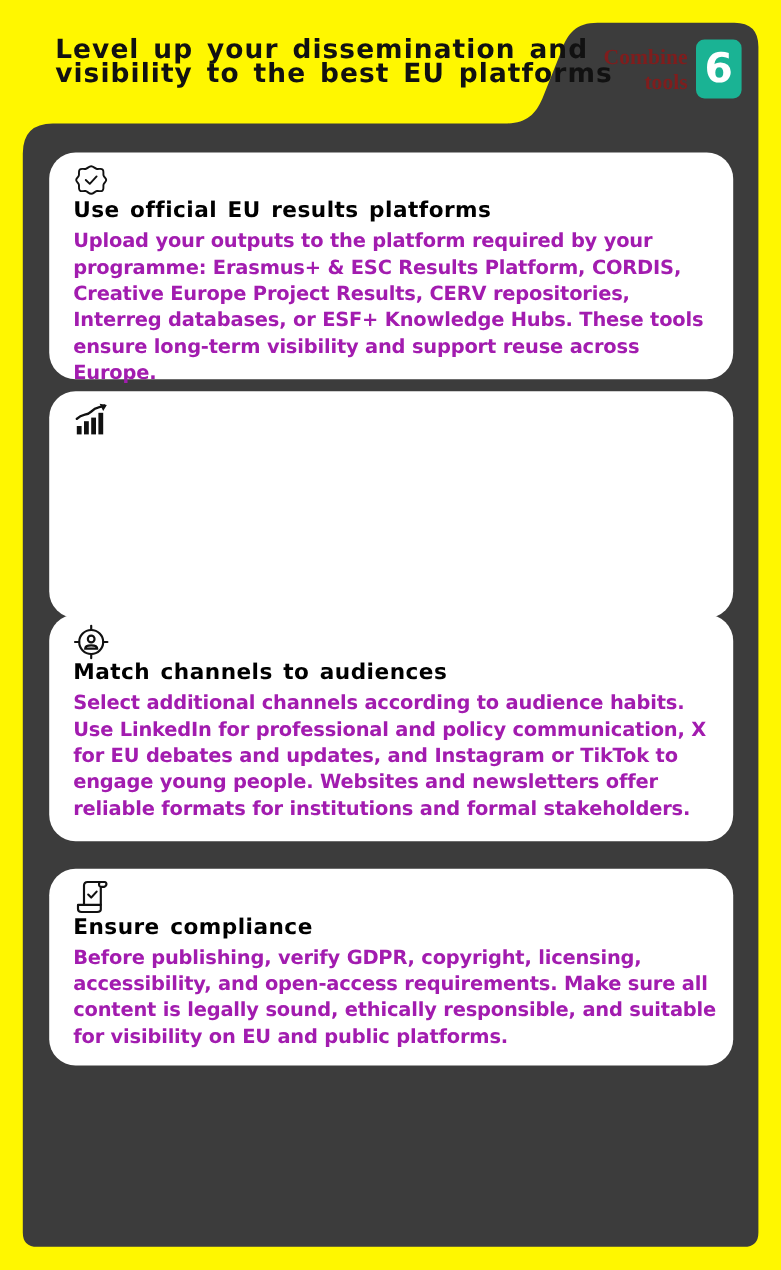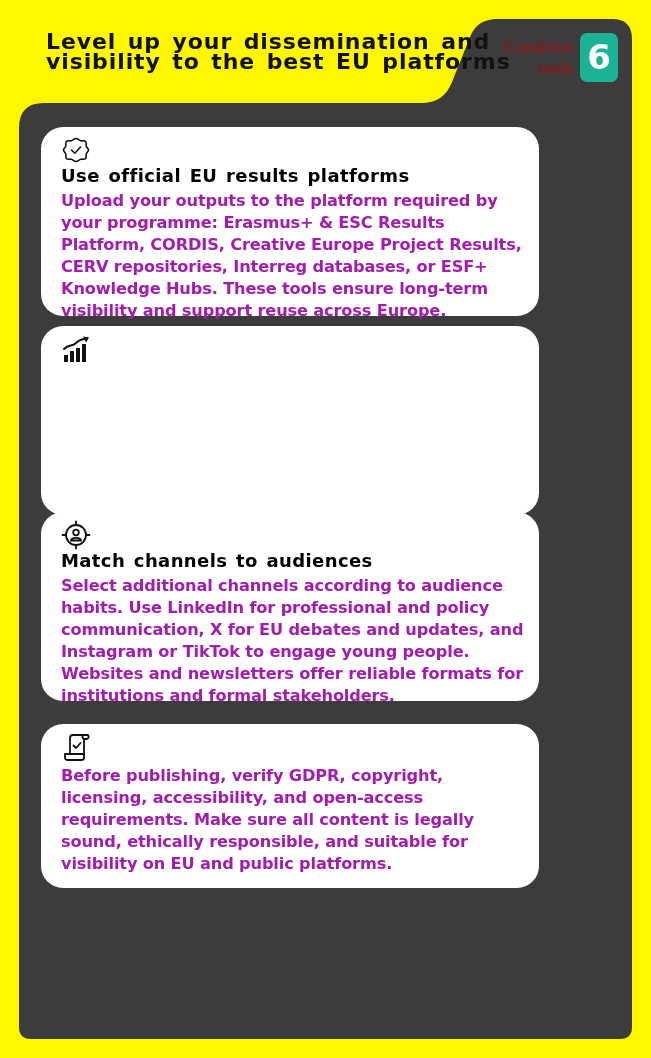--- a/index.html
+++ b/index.html
@@ -23,21 +23,21 @@
       font-size: 18px; line-height: 21px; margin-left: 23px;
     }
     .badge {
       position: absolute; left: 580px; top: 33px;
       width: 38px; height: 49px; border-radius: 7px;
       background: #1ab394; color: #fff;
       font-family: "DejaVu Sans", sans-serif; font-weight: bold;
       font-size: 34px; line-height: 49px; text-align: center;
     }
     .card {
-      position: absolute; left: 41px; width: 498px;
+      position: absolute; left: 41px; width: 570px;
       background: #fff; border-radius: 22px; box-sizing: border-box;
       padding: 8px 14px 0 20px;
     }
     .card .icon { width: 30px; height: 30px; display: block; }
     .card .icon svg { width: 30px; height: 30px; display: block; }
     .card h2 {
       margin: 0; margin-top: 0px;
       font-family: "DejaVu Sans", sans-serif; font-weight: bold;
       font-size: 18px; line-height: 22px; color: #000;
       letter-spacing: 0.4px; word-spacing: 2px;
@@ -122,14 +122,15 @@
 <div class="card" style="top:724px;height:164px;">
   <span class="icon">
     <svg viewBox="0 0 30 30" fill="none" stroke="#111" stroke-width="1.8" stroke-linejoin="round" stroke-linecap="round">
       <path d="M9 22 L9 6 C9 4, 10 3, 12 3 L26 3"></path>
       <path d="M26 3 C28 3, 28.5 6, 26 7 L23 7 L23 22"></path>
       <path d="M23 3 C21.5 3, 21 5, 22 6.5"></path>
       <path d="M4 22 L23 22 L23 26 C23 27.5, 22 28, 20 28 L7 28 C5 28, 4 27, 4 25.5 Z"></path>
       <path d="M12.5 13.5 L15 16 L19.5 11"></path>
     </svg>
   </span>
+  <h2>Ensure compliance</h2>
   <p>Before publishing, verify GDPR, copyright, licensing, accessibility, and open-access requirements. Make sure all content is legally sound, ethically responsible, and suitable for visibility on EU and public platforms.</p>
 </div>
 
 </body></html>

